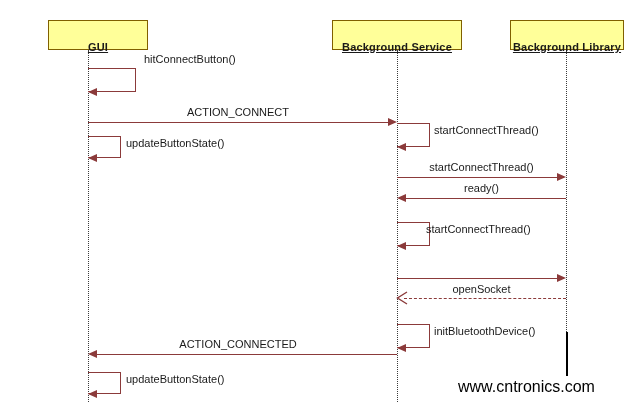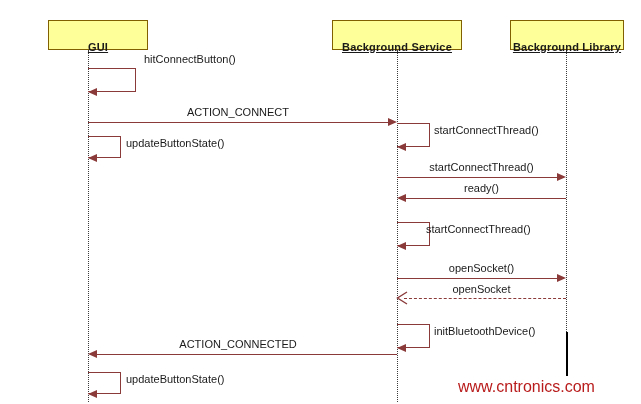--- a/index.html
+++ b/index.html
@@ -87,21 +87,21 @@
     box-sizing: border-box;
     border-top: 1.5px solid #8b3a3a;
     border-right: 1.5px solid #8b3a3a;
     border-bottom: 1.5px solid #8b3a3a;
     border-left: none;
   }
   
   .watermark {
     position: absolute;
     font-size: 16px;
-    color: #b91c1c;
+    color: #000000;
     white-space: nowrap;
     font-family: "Liberation Sans", sans-serif;
   }
 </style>
 </head>
 <body>
 
 <div id="diagram-root">
 
   <div class="lifeline" style="left:88px; top:50px; height:352px;"></div>
@@ -144,21 +144,20 @@
   <div class="msg-line" style="left:406px; top:198px; width:160px;"></div>
   <div class="arrowhead arrow-left" style="left:397px; top:193.5px;"></div>
   <div class="msg-label centered" style="left:397px; top:182px; width:169px;">ready()</div>
 
   <div class="selfcall" style="left:397px; top:222px; width:33px; height:24px;"></div>
   <div class="arrowhead arrow-left" style="left:397px; top:241.5px;"></div>
   <div class="msg-label" style="left:426px; top:223px;">startConnectThread()</div>
 
   <div class="msg-line" style="left:397px; top:278px; width:160px;"></div>
   <div class="arrowhead arrow-right" style="left:557px; top:273.5px;"></div>
-  <div class="msg-label centered" style="left:397px; top:262px; width:169px;">openSocket()</div>
 
   <div class="msg-line dashed" style="left:404px; top:298px; width:162px;"></div>
   <div class="arrow-open-left" style="position:absolute; left:396px; top:291px;">
     <svg width="12" height="14" viewBox="0 0 12 14">
       <path d="M11 1 L1.5 7 L11 13" fill="none" stroke="#8b3a3a" stroke-width="1.4"></path>
     </svg>
   </div>
   <div class="msg-label centered" style="left:397px; top:283px; width:169px;">openSocket</div>
 
   <div class="selfcall" style="left:397px; top:324px; width:33px; height:24px;"></div>

